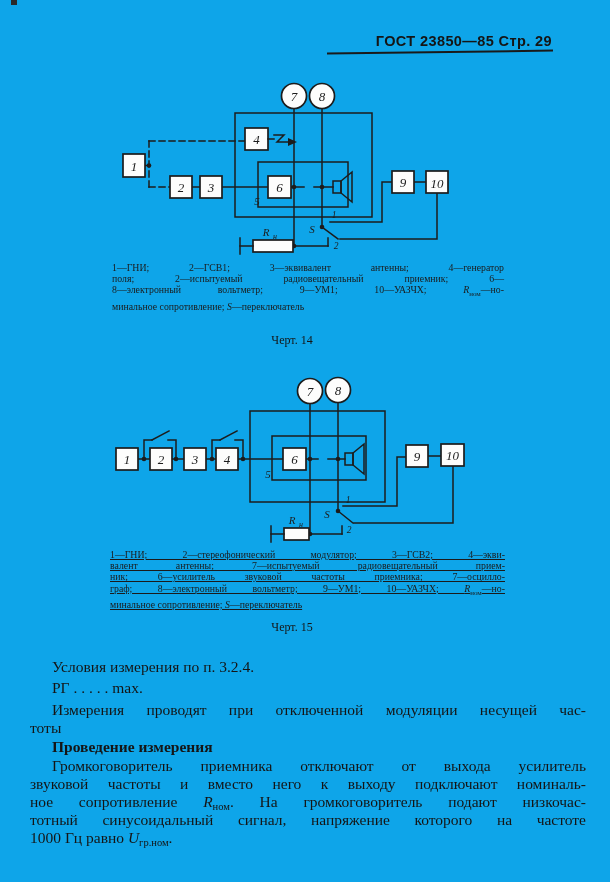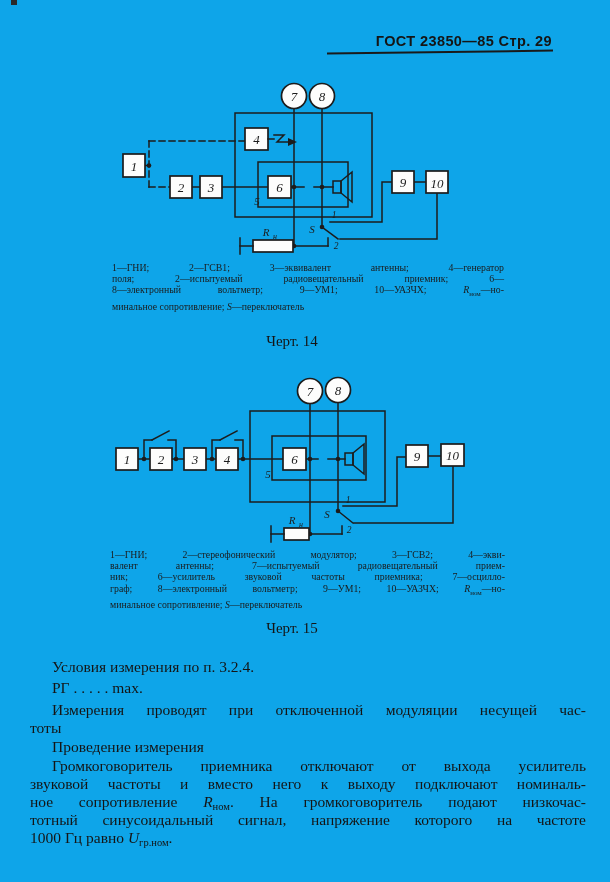--- a/index.html
+++ b/index.html
@@ -37,36 +37,36 @@
     fill:#1c1c1c;stroke:none;font-family:"Liberation Serif",serif;
     font-style:italic;font-size:13px;text-anchor:middle;
   }
   .fig text.small{font-size:9.5px;}
   .fig text.mid{font-size:11px;}
   .fig text.sub{font-size:8px;}
 
   
   .fig-caption{position:absolute;width:392px;font-size:9.8px;line-height:11.2px;color:#1b1b1b;}
   .cap14{left:112px;top:262px;}
-  .cap15{left:110px;top:549px;width:395px;}
+  .cap15{left:110px;top:549px;width:395px;text-decoration:underline;}
   .capline{white-space:nowrap;}
   .jcap{text-align:justify;text-align-last:justify;white-space:normal;}
   .ccap{}
   .capsub{font-size:7px;}
   .it{font-style:italic;}
 
-  .fig-title{position:absolute;left:92px;width:400px;text-align:center;font-size:15px;}
+  .fig-title{position:absolute;left:92px;width:400px;text-align:center;font-size:12px;}
   .title14{top:333px;}
   .title15{top:620px;}
 
   
   .bl{position:absolute;left:30px;width:556px;font-size:15.5px;line-height:18px;white-space:normal;}
   .ind{text-indent:22px;}
   .just{text-align:justify;text-align-last:justify;}
-  .bold{font-weight:normal;}
+  .bold{font-weight:bold;}
   .ssub{font-size:10.5px;vertical-align:-3px;}
 </style>
 </head>
 <body>
 
 <div class="page">
 
   <div class="corner-mark"></div>
   <div class="gost-header">ГОСТ 23850—85 Стр. 29</div>
   <div class="header-underline"></div>

